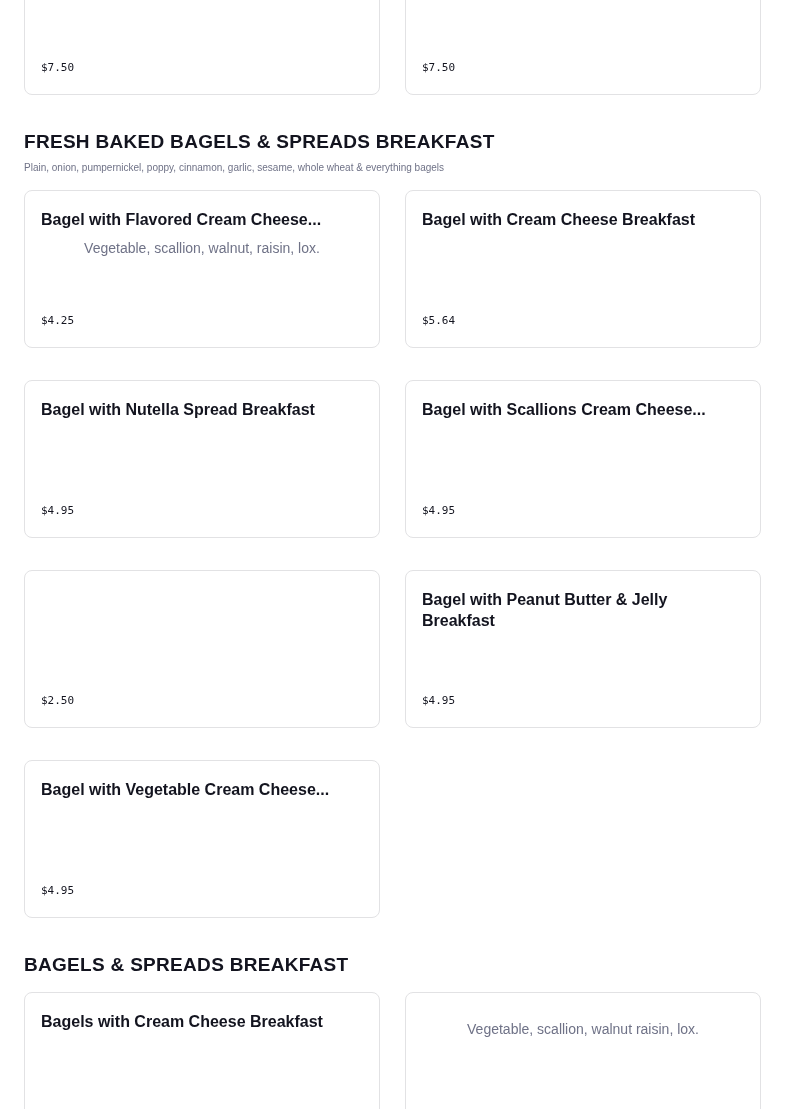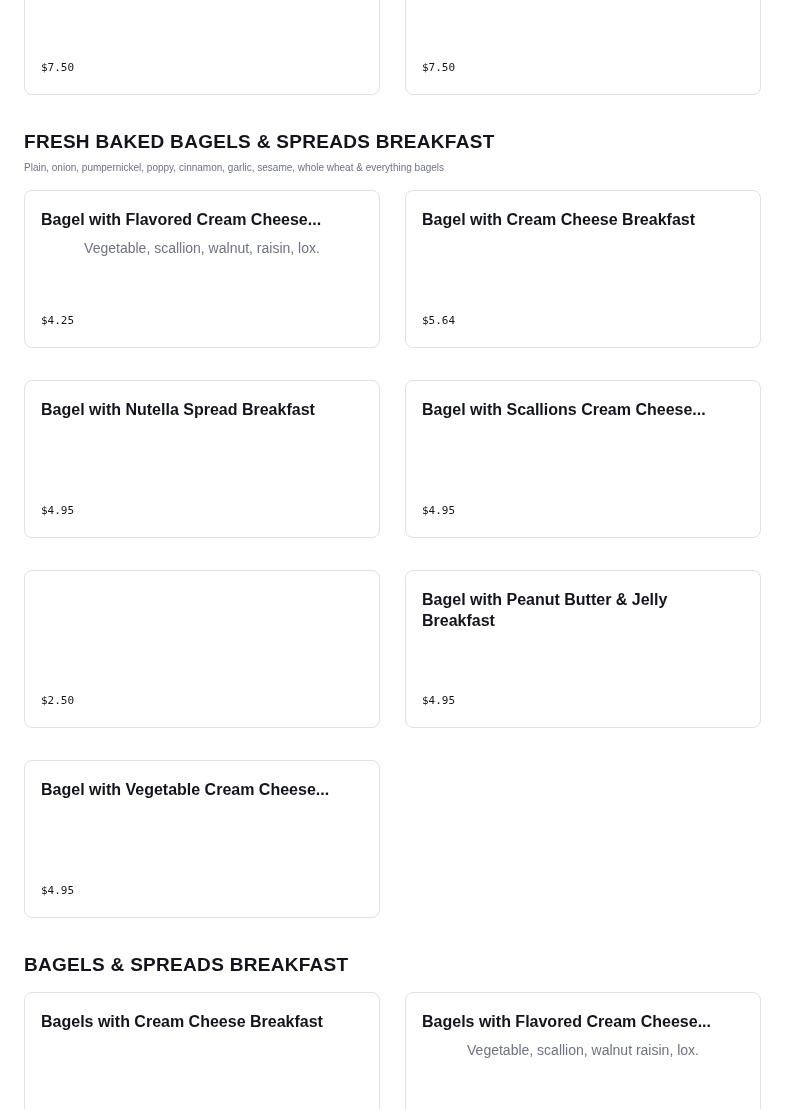--- a/index.html
+++ b/index.html
@@ -130,20 +130,19 @@
   <section class="menu-section">
     <h2 class="section-heading">BAGELS &amp; SPREADS BREAKFAST</h2>
 
     <div class="grid cards">
   <article class="card">
     <h3 class="card-title">Bagels with Cream Cheese Breakfast</h3>
 
   </article>
 
   <article class="card">
-    <h3 class="card-title">Bagels with Flavored Cream Cheese...</h3>
     <p class="card-desc">Vegetable, scallion, walnut raisin, lox.</p>
     <div class="card-price">$4.95</div>
   </article>
 </div>
   </section>
 </div>
 </main>
 
 </body></html>

